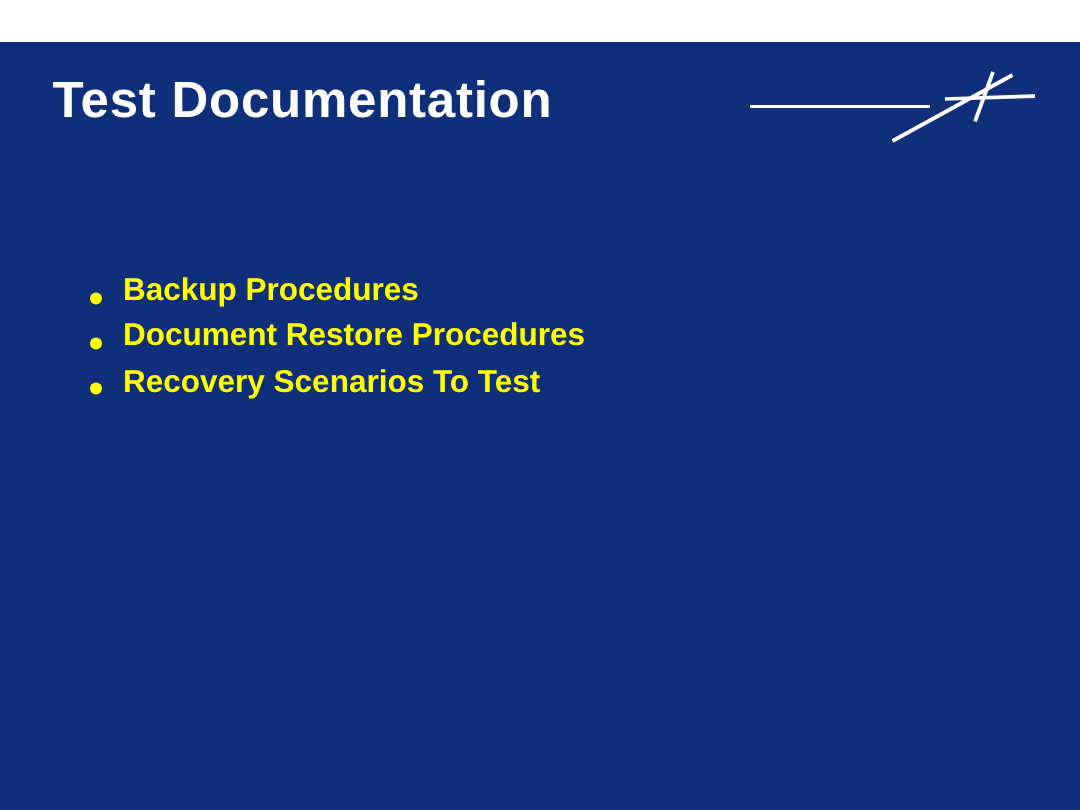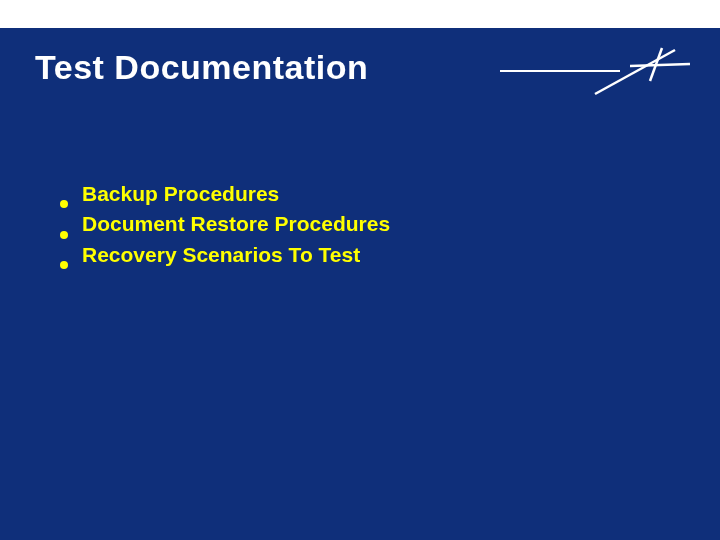--- a/index.html
+++ b/index.html
@@ -35,21 +35,21 @@
     height: 50px;
   }
   .bullets {
     position: absolute;
     top: 152px;
     left: 60px;
     right: 60px;
   }
   .bullet-row {
     display: flex;
-    align-items: flex-end;
+    align-items: center;
     margin-bottom: 2px;
   }
   .bullet-dot {
     width: 8px;
     height: 8px;
     border-radius: 50%;
     background: #ffff00;
     margin-top: 9px;
     margin-right: 14px;
     flex: 0 0 auto;

